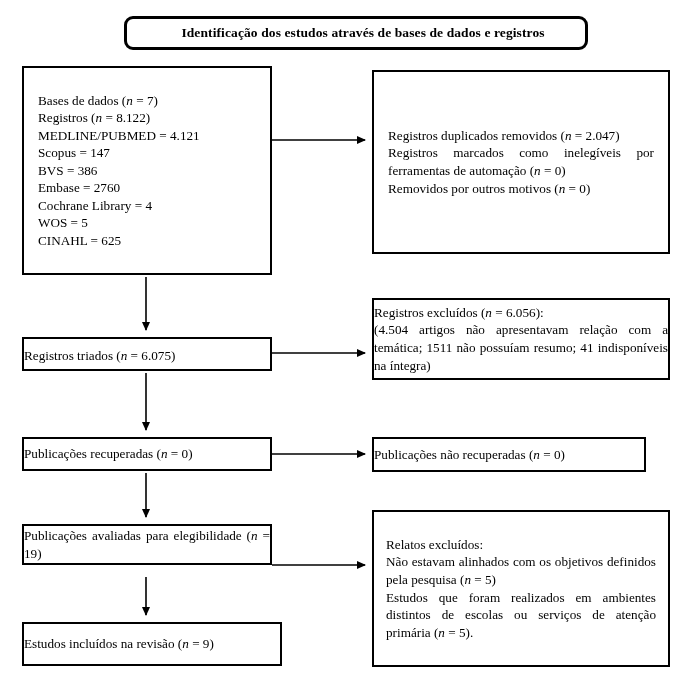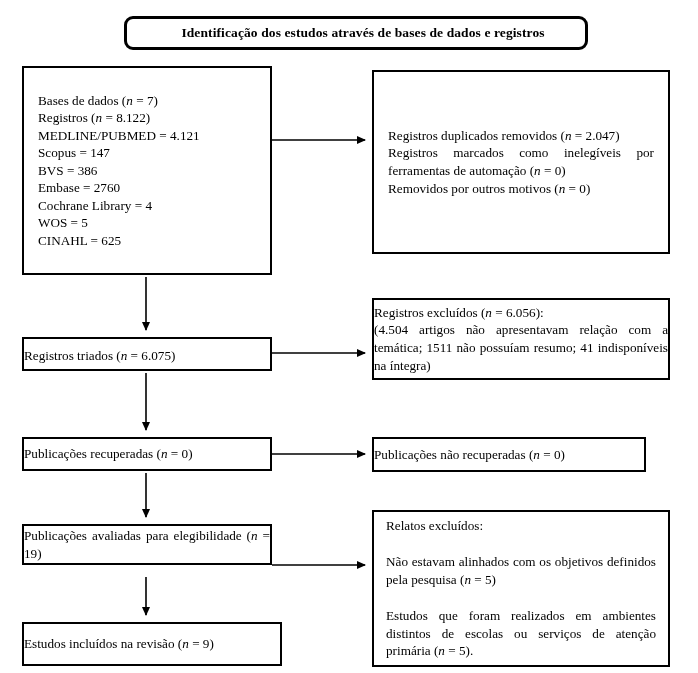--- a/index.html
+++ b/index.html
@@ -68,21 +68,21 @@
   .sp-para-sm { margin-top: 11px; }
 
   
   #box-identified      { left: 22px;  top: 66px;  width: 250px; height: 209px; }
   #box-removed         { left: 372px; top: 70px;  width: 298px; height: 184px; }
   #box-screened        { left: 22px;  top: 337px; width: 250px; height: 34px; justify-content: flex-end;  }
   #box-excluded        { left: 372px; top: 298px; width: 298px; height: 82px;  }
   #box-retrieved       { left: 22px;  top: 437px; width: 250px; height: 34px;  }
   #box-not-retrieved   { left: 372px; top: 437px; width: 274px; height: 35px;  }
   #box-eligibility     { left: 22px;  top: 524px; width: 250px; height: 41px;  }
-  #box-reports-excl    { left: 372px; top: 510px; width: 298px; height: 157px; justify-content: space-between; }
+  #box-reports-excl    { left: 372px; top: 510px; width: 298px; height: 157px; }
   #box-included        { left: 22px;  top: 622px; width: 260px; height: 44px;  }
 
   
   .conn { position: absolute; }
   .conn svg { display: block; overflow: visible; }
 </style>
 </head>
 <body>
 
 <div class="stage">

